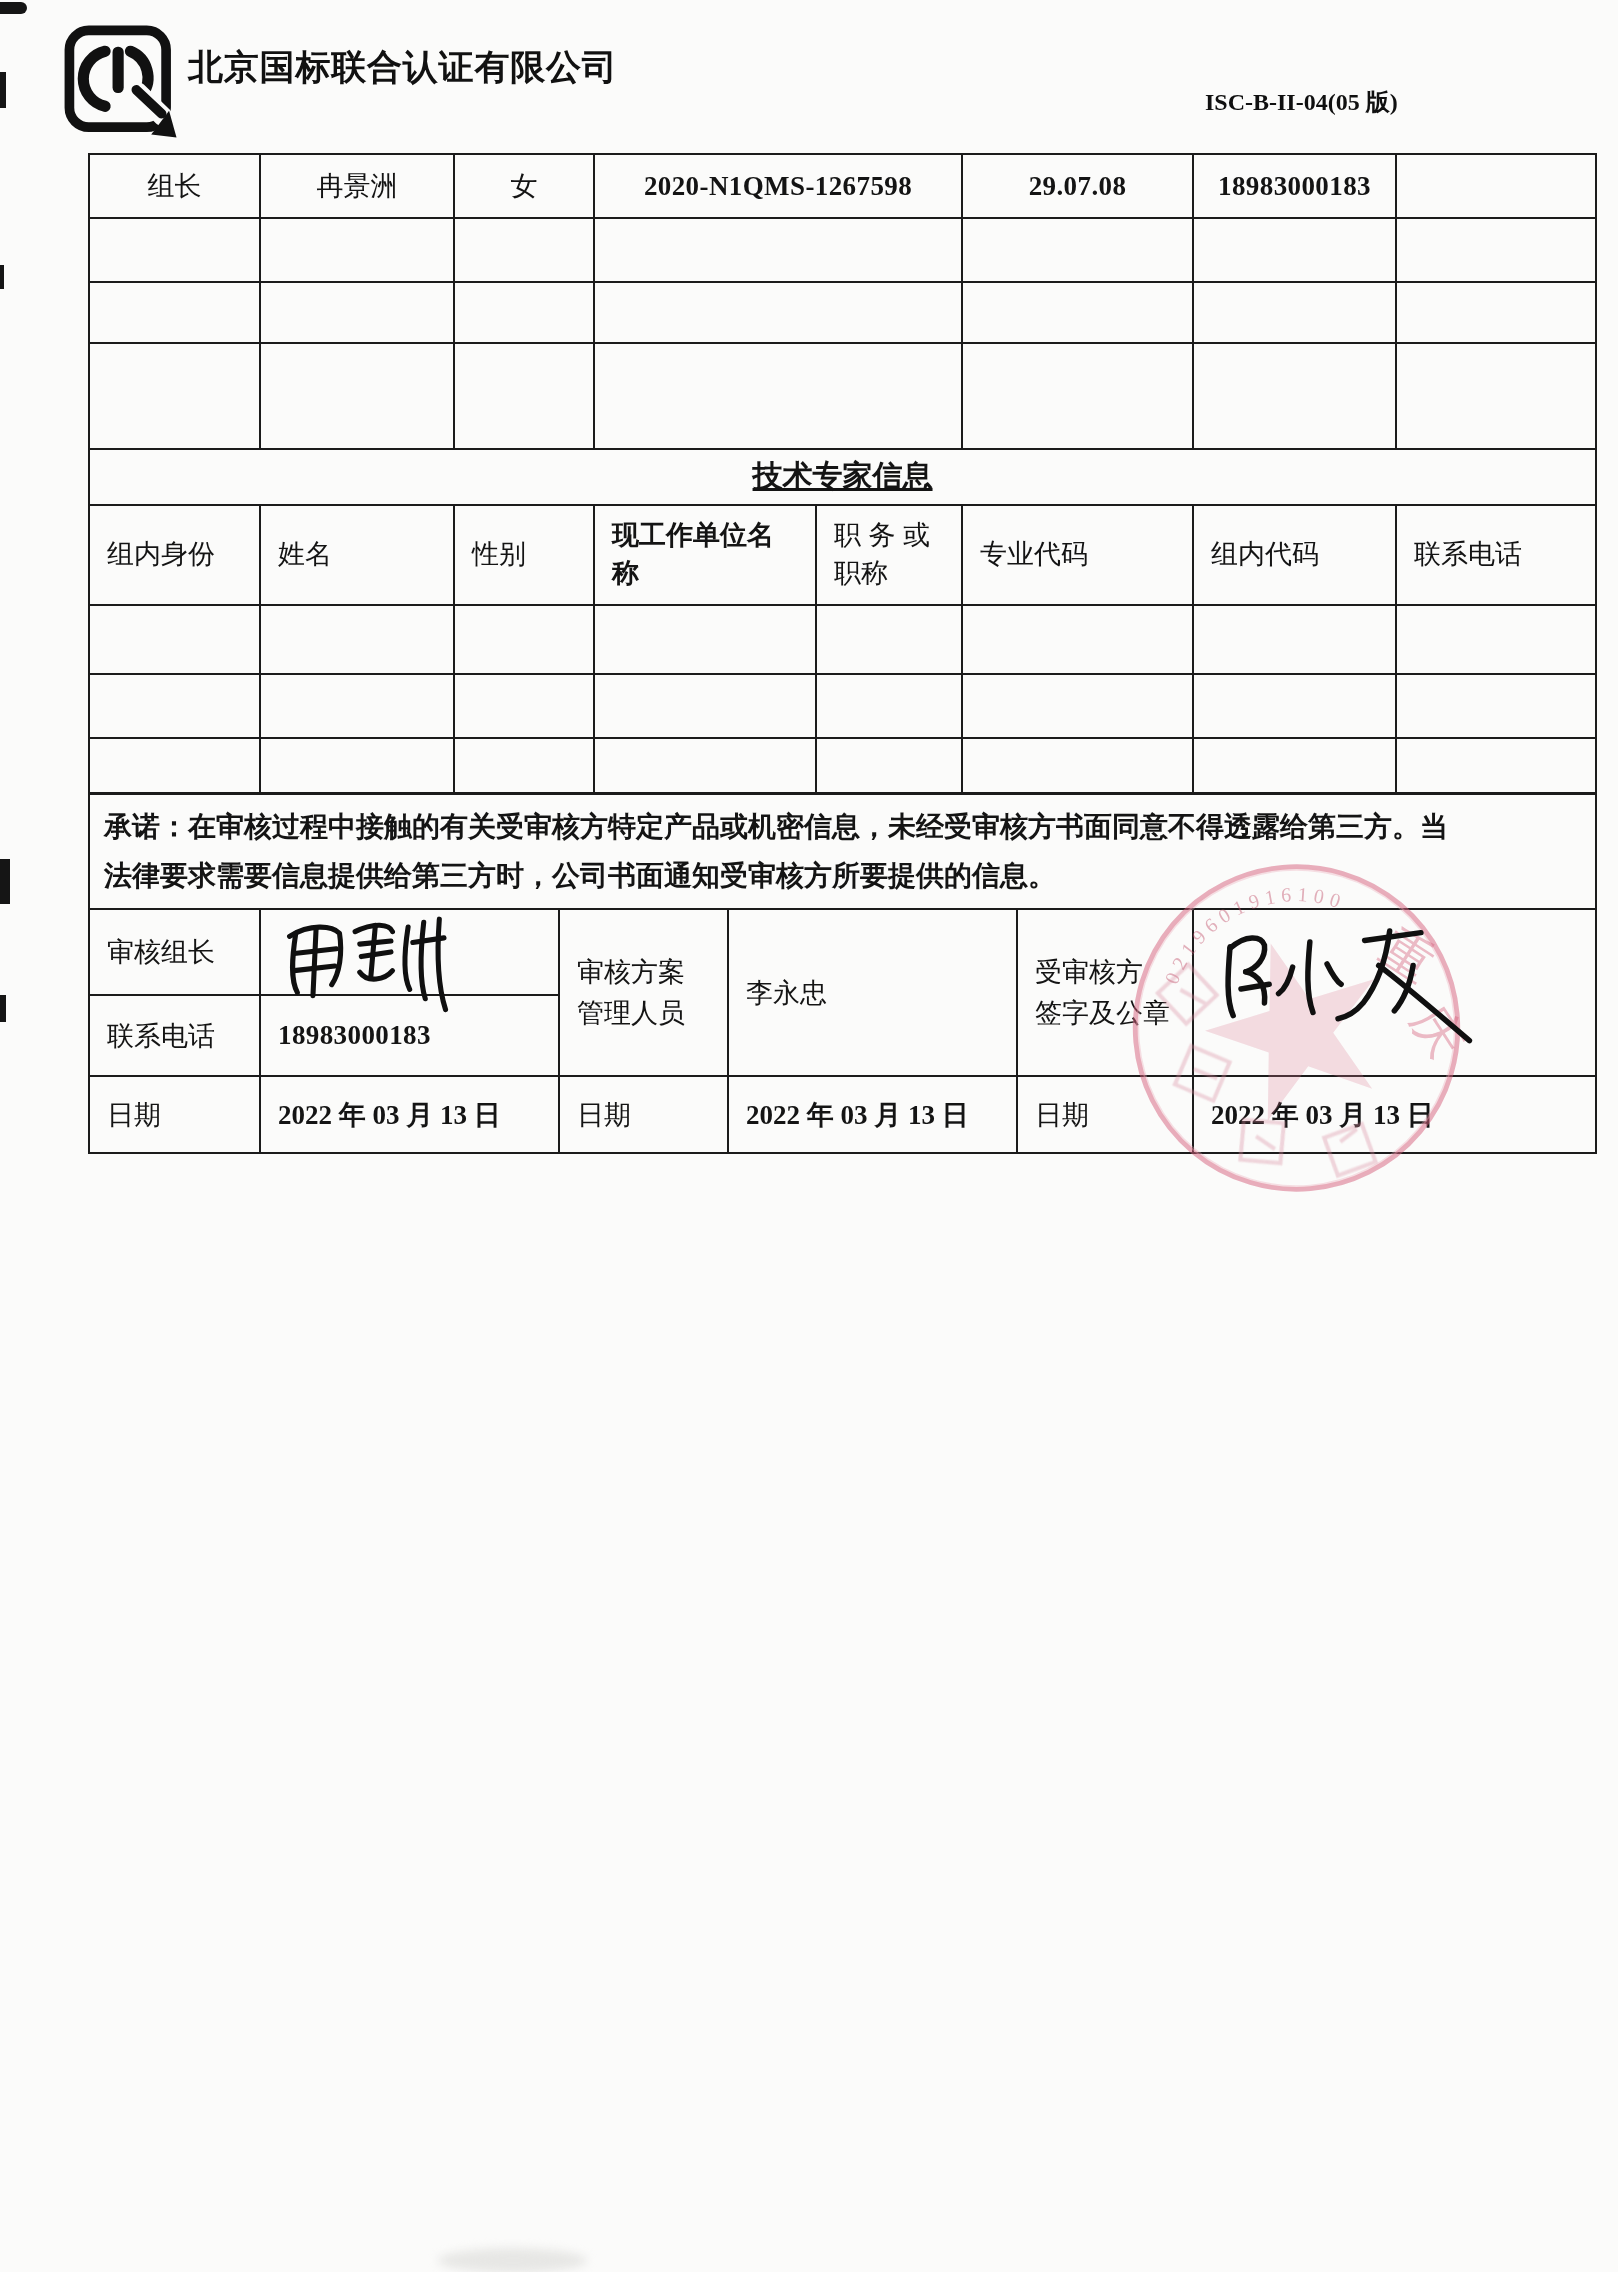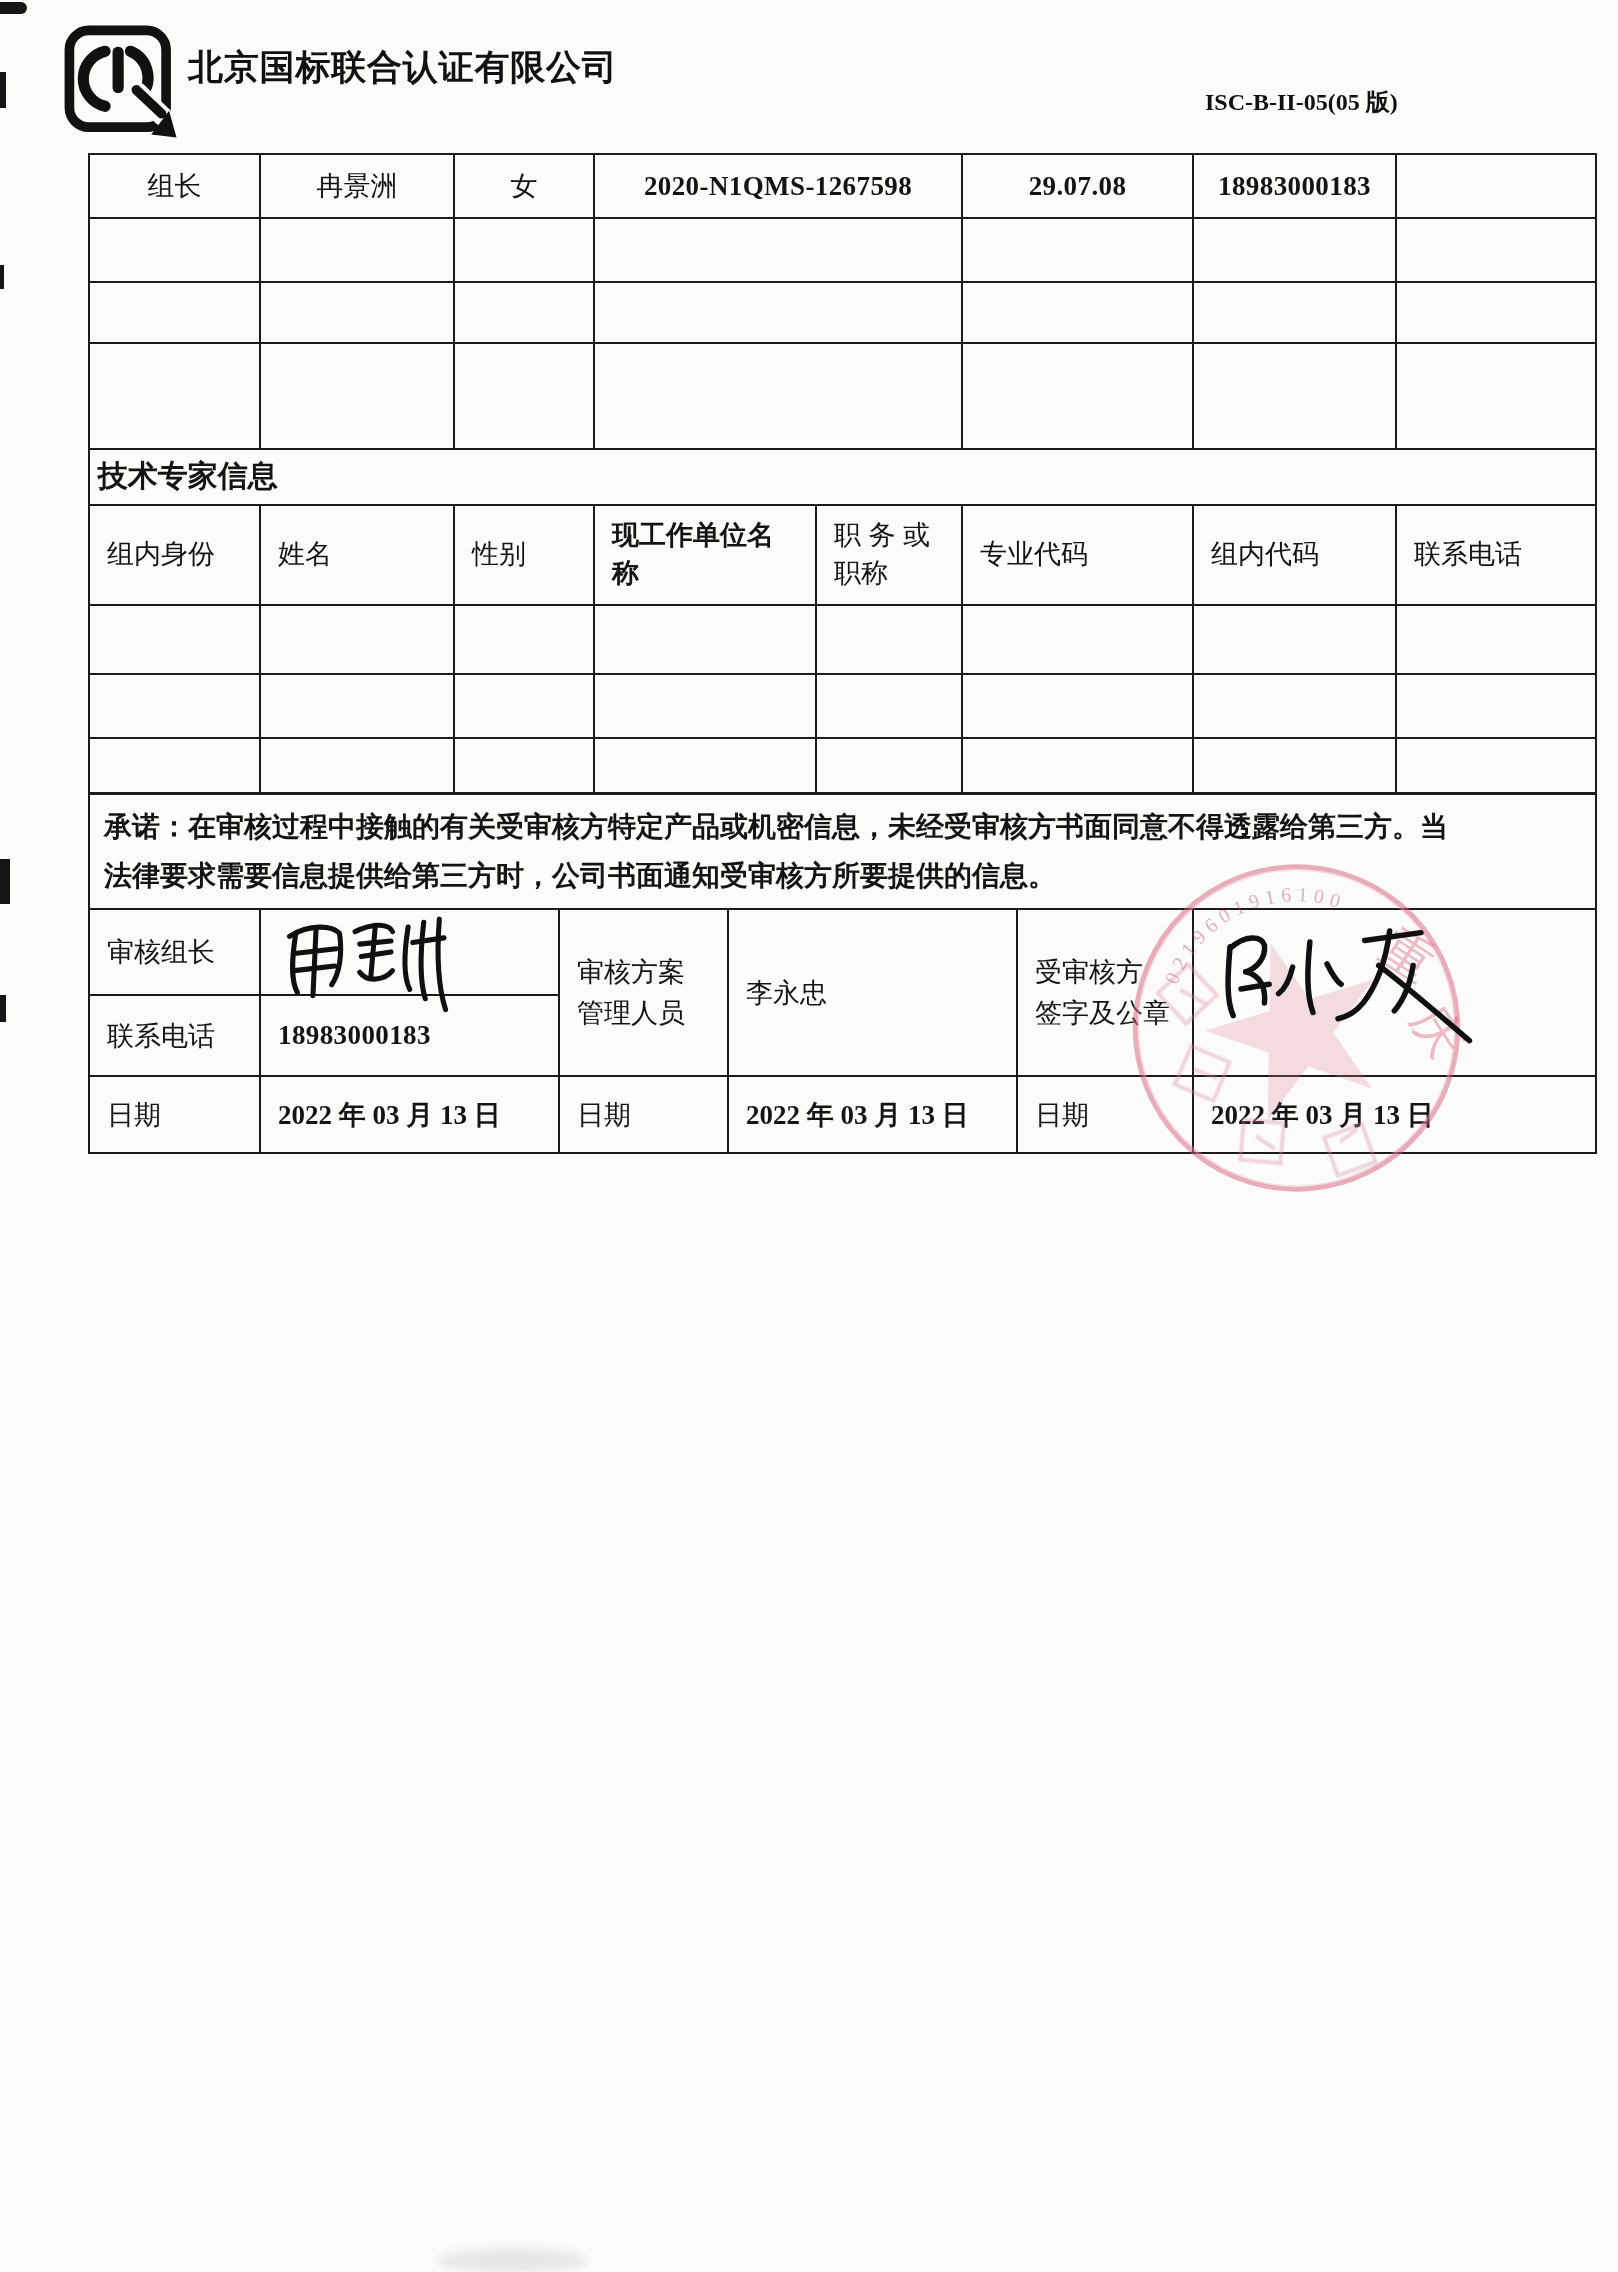--- a/index.html
+++ b/index.html
@@ -37,21 +37,21 @@
   td{
     border:2.3px solid #1b1b1b;
     font-size:27px;color:#141414;
     vertical-align:middle;
     padding:3.1px 7.8px;
     overflow:visible;
   }
   td.center{text-align:center;}
   td.left{text-align:left;padding-left:17px;}
   .num{font-family:"Liberation Serif", serif;font-weight:700;font-size:27px;letter-spacing:0.4px;}
-  .section-title{font-weight:700;font-size:30px;}
+  .section-title{font-weight:700;font-size:30px;text-align:center;text-decoration:underline;}
   .hdr{line-height:1.35;}
   .w-danwei{display:inline-block;width:171px;line-height:1.4;font-weight:bold;}
   .w-zhiwu{display:inline-block;width:119px;line-height:1.4;}
   .commit{
     font-weight:700;font-size:28px;line-height:49px;text-align:left;
     padding:7.8px 15.7px 7.8px 14px;
   }
   .commit span{display:block;white-space:nowrap;}
   .lbl{font-size:27px;}
   .two-line span{display:block;line-height:1.5;}
@@ -83,21 +83,21 @@
   <svg class="logo" viewBox="0 0 160 160">
     <rect x="14" y="10" width="130" height="130" rx="26" fill="none" stroke="#111" stroke-width="13"></rect>
     <path d="M62,38 A38,38 0 0 0 62,112" fill="none" stroke="#111" stroke-width="15" stroke-linecap="round"></path>
     <path d="M96,38 A38,38 0 0 1 112,96" fill="none" stroke="#111" stroke-width="15" stroke-linecap="round"></path>
     <rect x="72" y="32" width="15" height="62" rx="7" fill="#111"></rect>
     <path d="M105,92 L140,126" stroke="#fbfbfa" stroke-width="26" stroke-linecap="round"></path>
     <path d="M104,90 L138,122" stroke="#111" stroke-width="13" stroke-linecap="round"></path>
     <path d="M124,150 L158,154 L148,118 Z" fill="#111"></path>
   </svg>
   <div class="company-cn">北京国标联合认证有限公司</div>
-  <div class="doc-code">ISC-B-II-05(05 版)</div>
+  <div class="doc-code">ISC-B-II-04(05 版)</div>
 
   <div class="tables">
 
     <table>
       <colgroup>
         <col style="width:171px">
           <col style="width:194px">
           <col style="width:140px">
         <col style="width:368px">
           <col style="width:231px">

